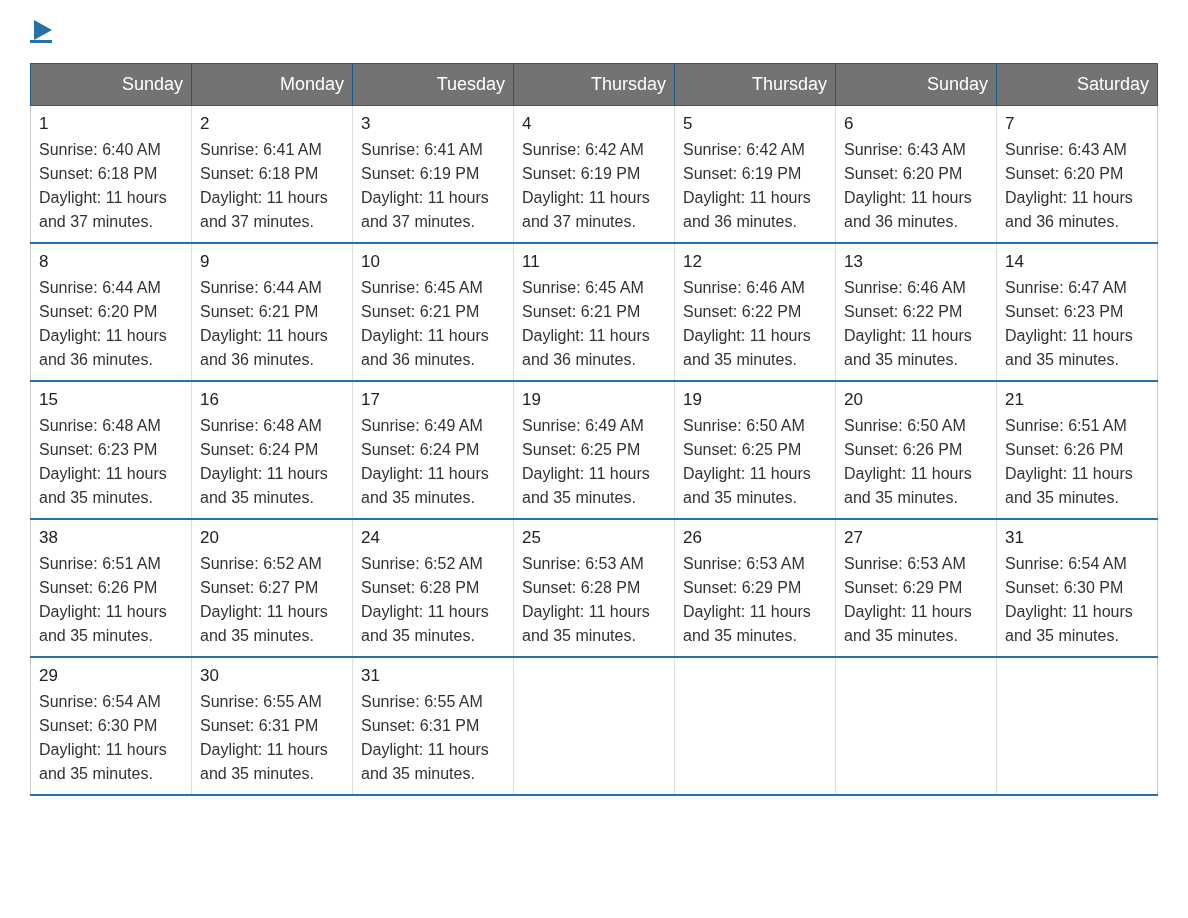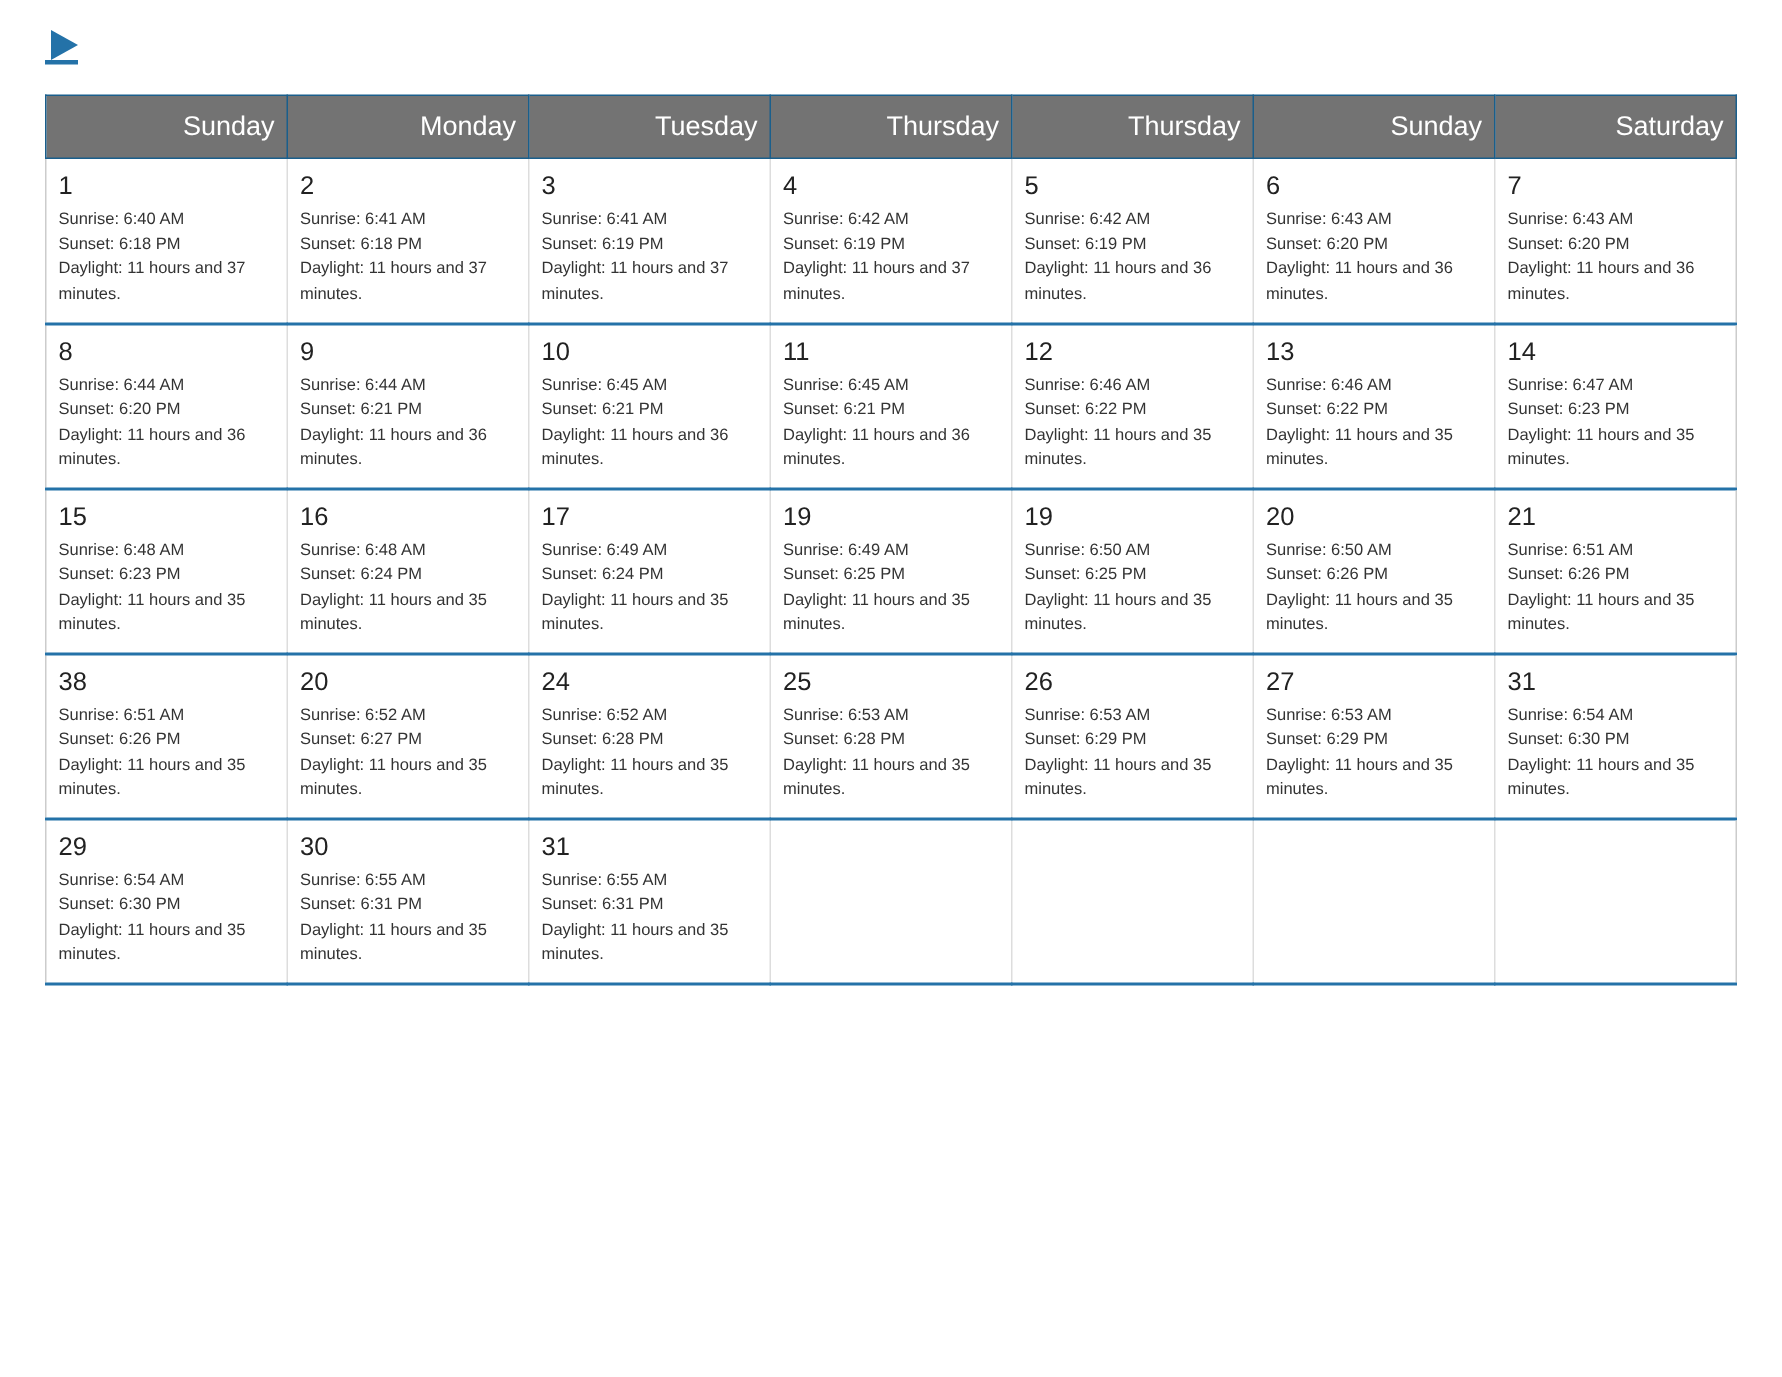--- a/index.html
+++ b/index.html
@@ -63,21 +63,21 @@
       border-right: 1px solid #ccc;
     }
     .day-number {
       font-size: 17px;
       font-weight: normal;
       color: #222;
       margin-bottom: 4px;
       display: block;
     }
     .day-info {
-      font-size: 11px;
+      font-size: 16px;
       line-height: 1.5;
       color: #333;
     }
     .empty-cell {
       background: #fff;
     }
     .logo-wrapper {
       display: flex;
       flex-direction: column;
     }

